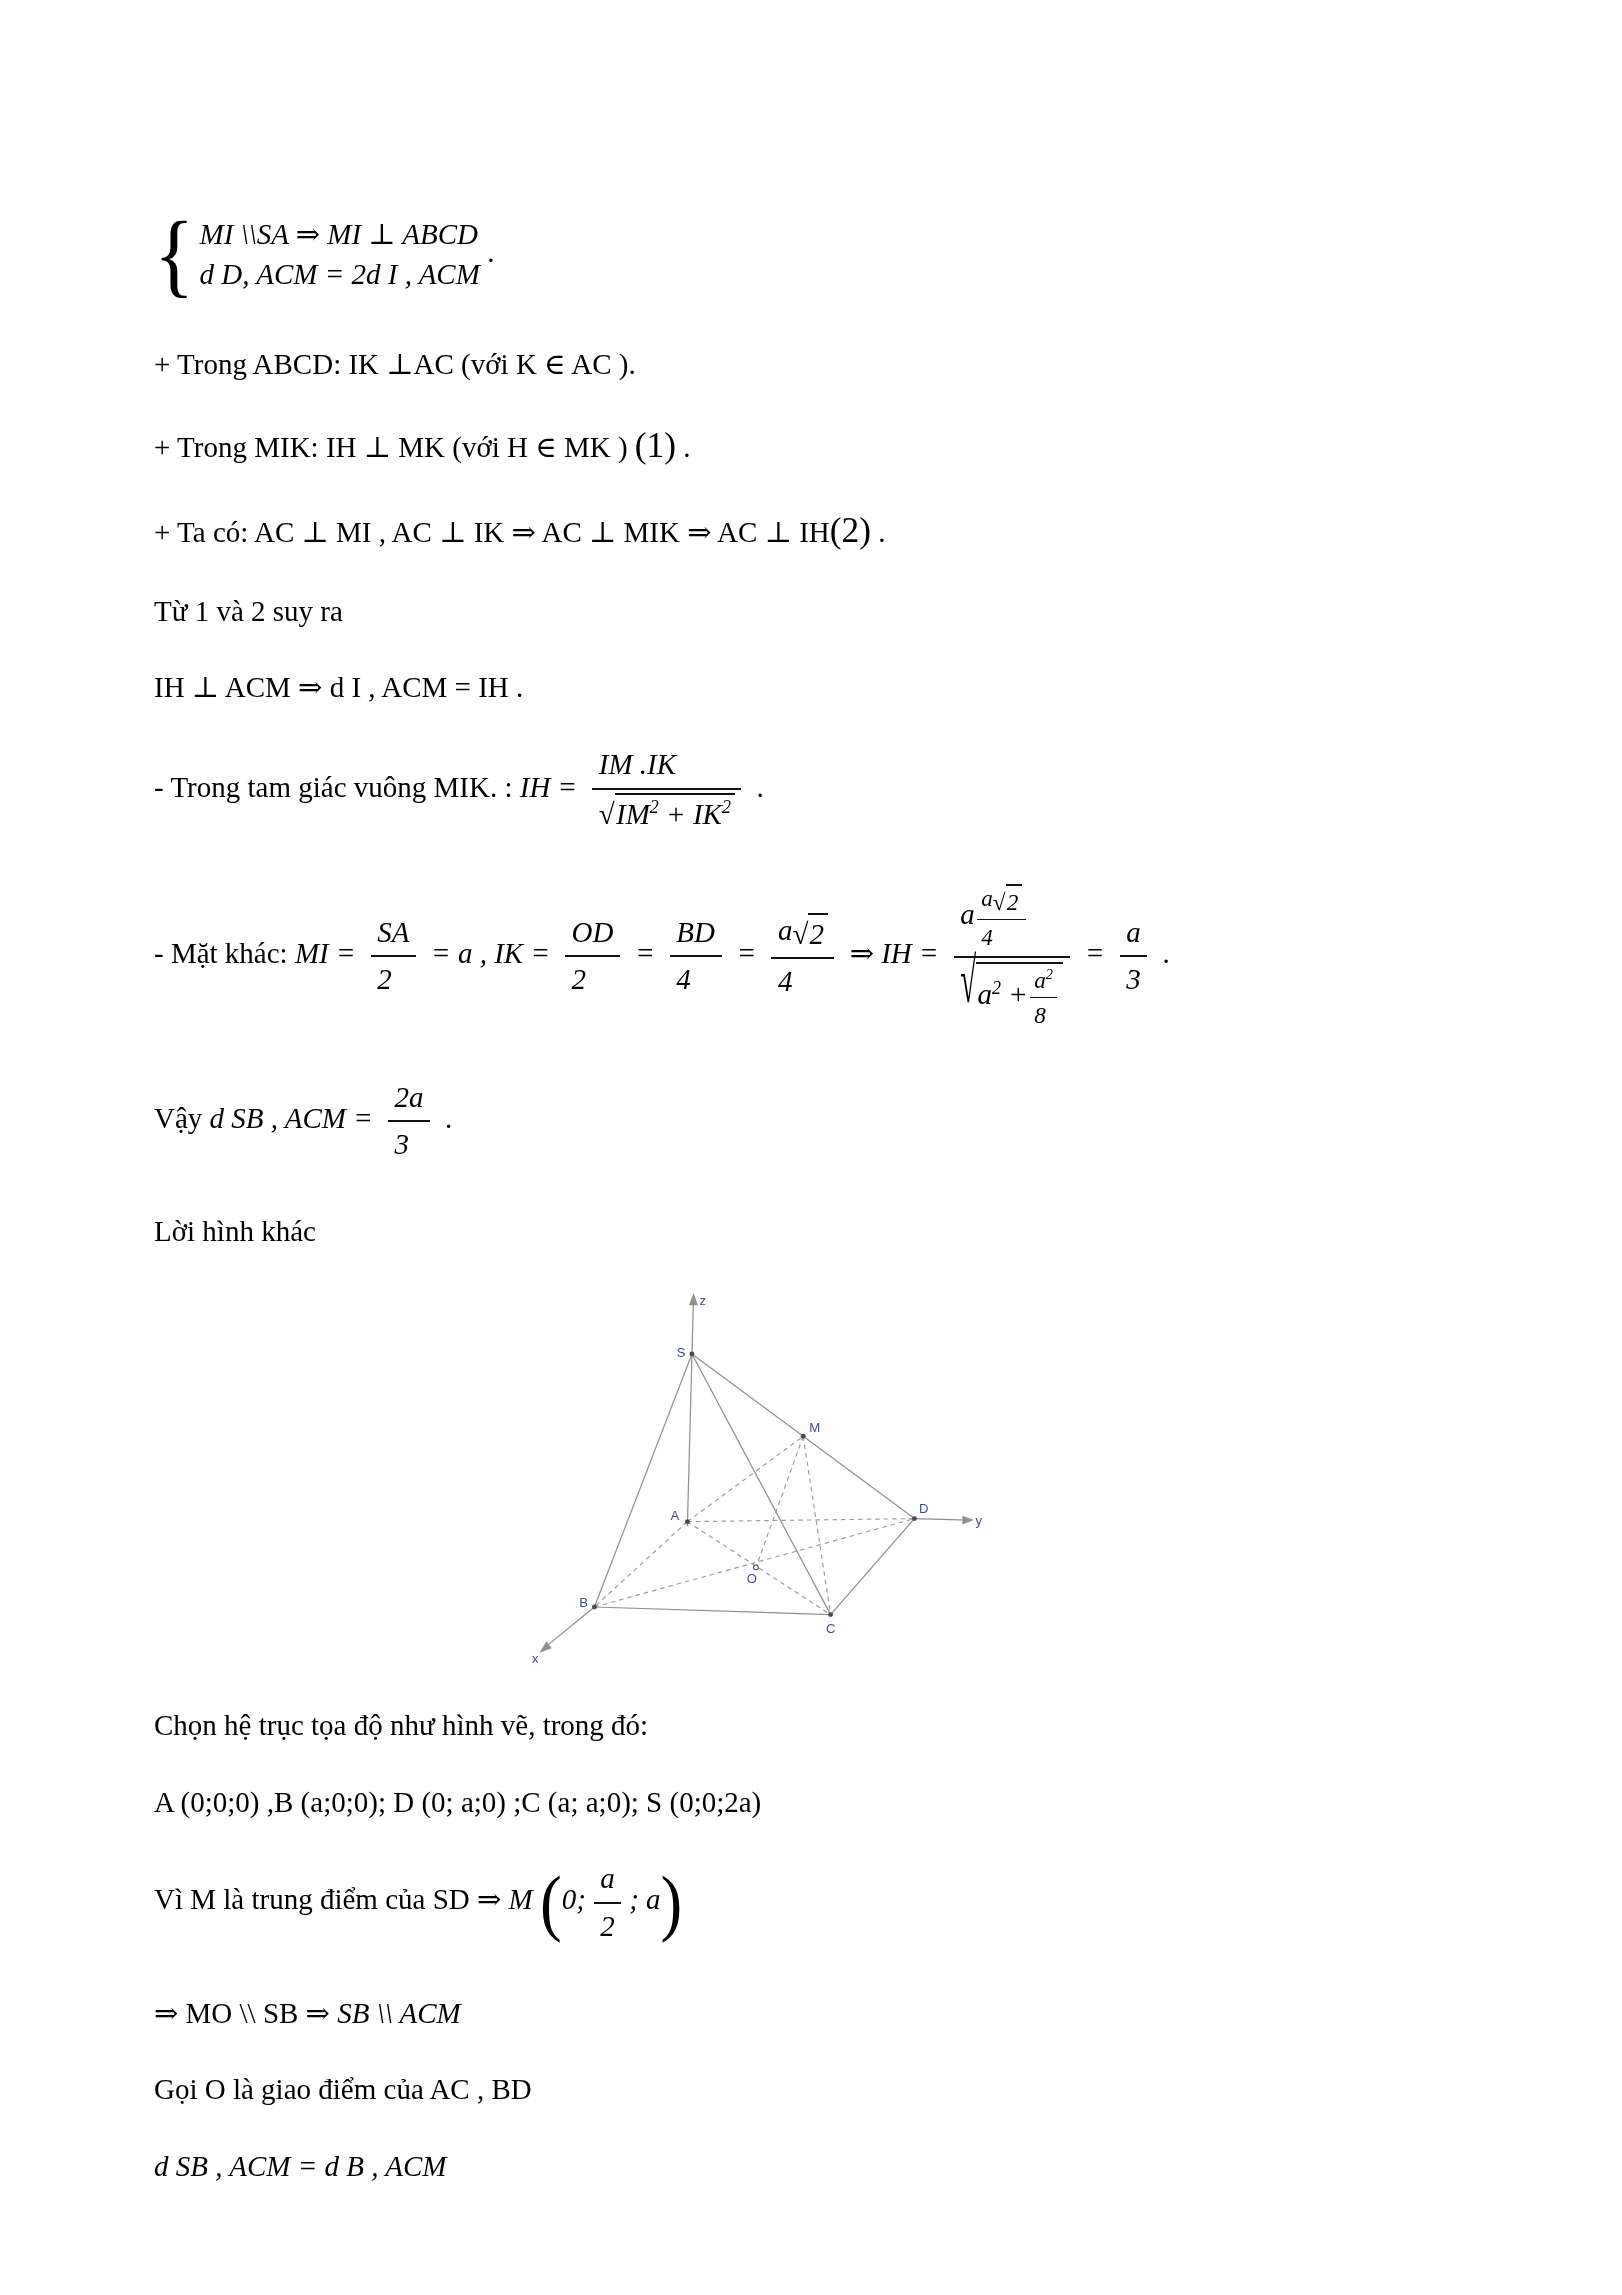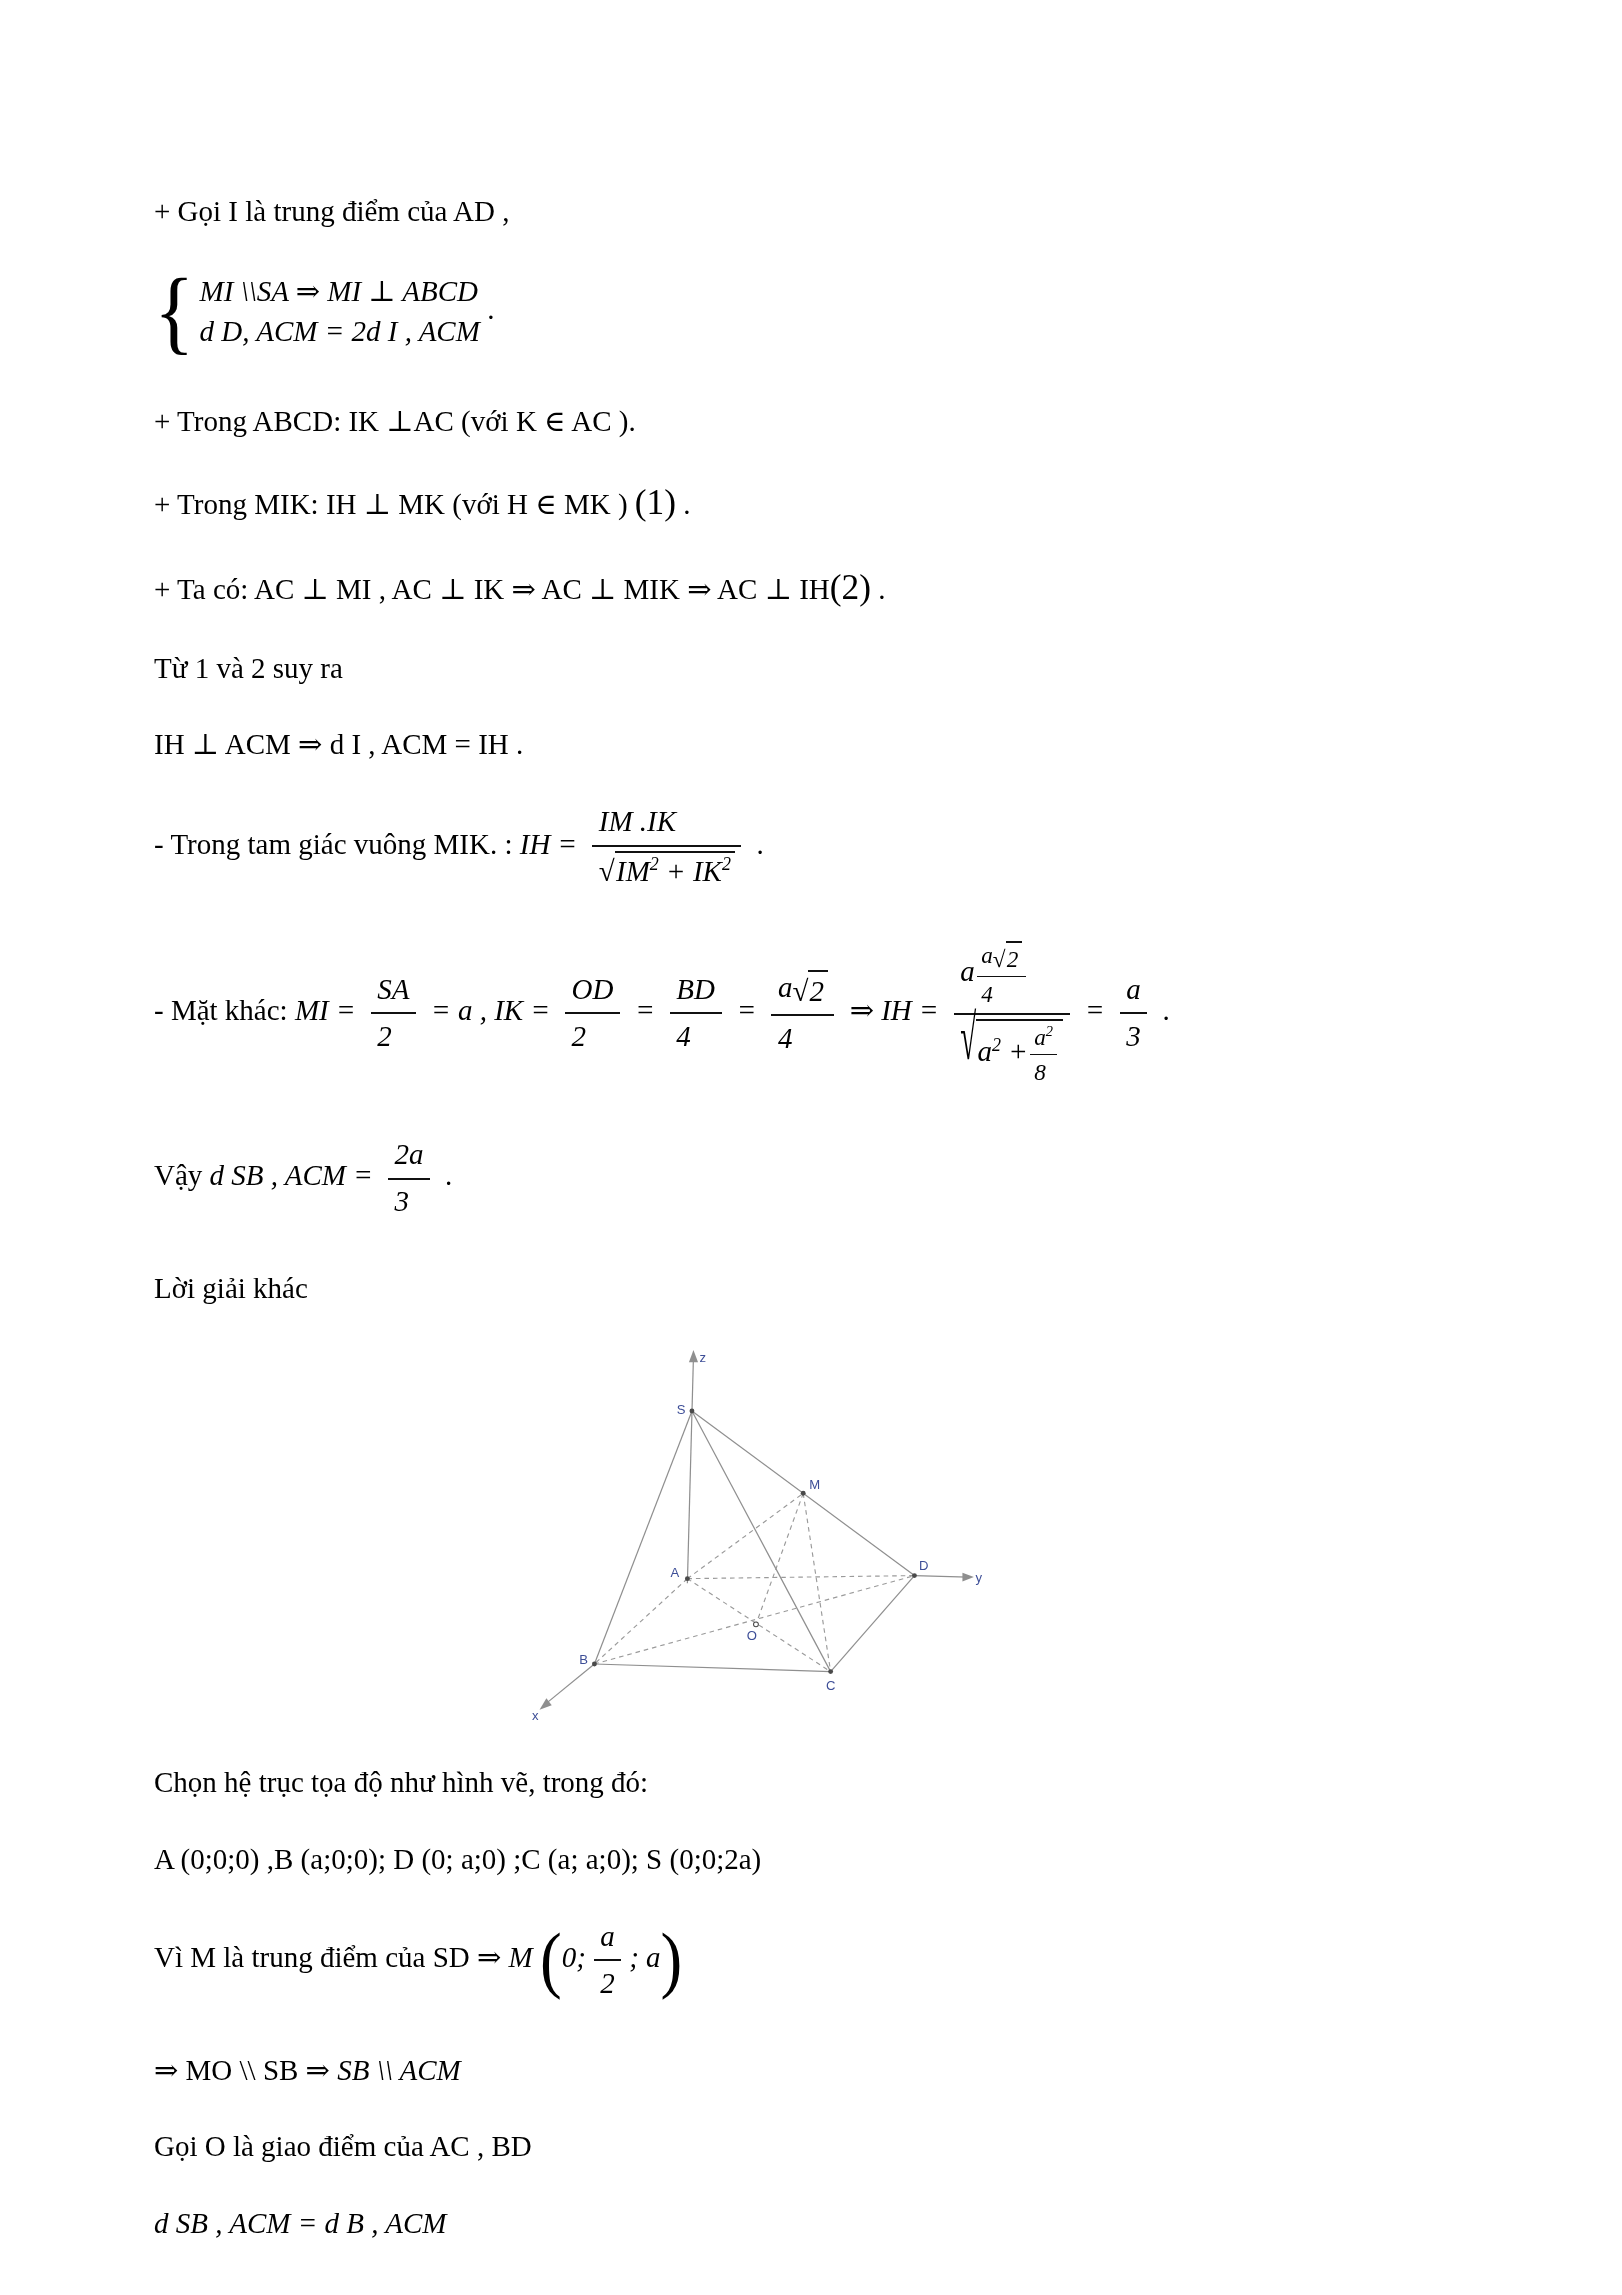--- a/index.html
+++ b/index.html
@@ -38,21 +38,20 @@
   svg .hidden-edge { stroke:#9a9a9a; stroke-width:0.75; fill:none; stroke-dasharray:3 2.6; }
   svg .dot { fill:#4a4a4a; }
   svg .odot { fill:#ffffff; stroke:#4a4a4a; stroke-width:0.7; }
   svg .arrow { fill:#8f8f8f; }
 </style>
 </head>
 <body>
 
 <div class="page">
 
-  <div class="line">+ Gọi I là trung điểm của AD ,</div>
 
   <div class="line formula">
     <span class="brace">{</span><span class="sysrows"><span class="row math">MI \\SA ⇒ MI ⊥ ABCD</span><span class="row math">d D, ACM  = 2d I , ACM</span></span>
     <span>.</span>
   </div>
 
   <div class="line">+ Trong ABCD: IK ⊥AC  (với K ∈  AC ).</div>
 
   <div class="line">
     <span>+ Trong  MIK: IH ⊥ MK  (với H ∈  MK )</span>
@@ -100,21 +99,21 @@
     <span class="frac math"><span class="num">a</span><span class="den">3</span></span>
     <span>.</span>
   </div>
 
   <div class="line formula">
     <span>Vậy </span><span class="math">d SB , ACM  =</span>
     <span class="frac math"><span class="num">2a</span><span class="den">3</span></span>
     <span> .</span>
   </div>
 
-  <div class="line">Lời giải khác</div>
+  <div class="line">Lời hình khác</div>
 
   <div class="figure">
     <svg viewBox="0 0 300 250" width="458" height="381" style="font-size:44px">
 
       <line class="edge" x1="107" y1="6" x2="103" y2="155"></line>
       <line class="edge" x1="106" y1="42" x2="42" y2="208"></line>
       <line class="edge" x1="106" y1="42" x2="197" y2="213"></line>
       <line class="edge" x1="106" y1="42" x2="252" y2="150"></line>
       <line class="edge" x1="42" y1="208" x2="197" y2="213"></line>
       <line class="edge" x1="197" y1="213" x2="252" y2="150"></line>

